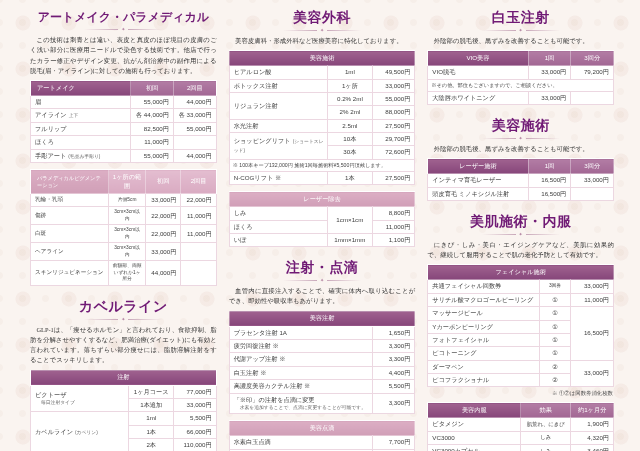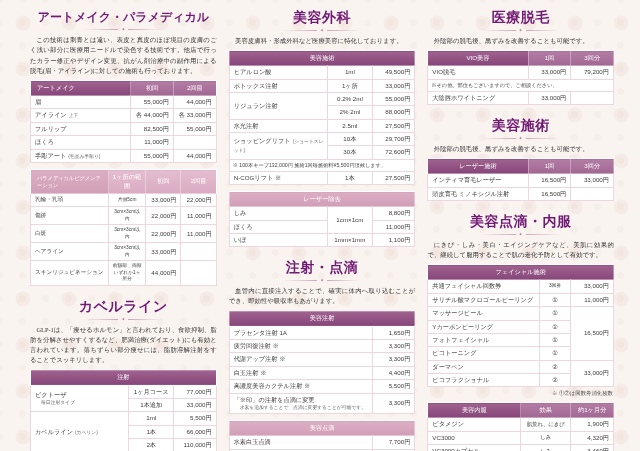--- a/index.html
+++ b/index.html
@@ -339,21 +339,21 @@
               <td class="lbl">水素スペシャル白玉ツルツル点滴</td>
               <td class="price">9,900円</td>
             </tr>
           </tbody>
         </table>
     </div>
   </div>
 
   <div class="col">
     <div class="sec">
-      <h2 class="title">医療脱毛</h2>
+      <h2 class="title">白玉注射</h2>
       <div class="orn">
         <span class="oline"></span>
         <span class="oglyph">✦</span>
         <span class="oline r"></span>
       </div>
       <p class="intro">外陰部の脱毛後、黒ずみを改善することも可能です。</p>
       <table class="ptable dark">
           <thead>
             <tr>
               <th>VIO美容</th>
@@ -404,21 +404,21 @@
             <tr>
               <td class="lbl">頭皮育毛 ミノキシジル注射</td>
               <td class="price">16,500円</td>
               <td class="price"></td>
             </tr>
           </tbody>
         </table>
     </div>
 
     <div class="sec">
-      <h2 class="title">美容点滴・内服</h2>
+      <h2 class="title">美肌施術・内服</h2>
       <div class="orn">
         <span class="oline"></span>
         <span class="oglyph">✦</span>
         <span class="oline r"></span>
       </div>
       <p class="intro">にきび・しみ・美白・エイジングケアなど、美肌に効果的で、継続して服用することで肌の老化予防として有効です。</p>
       <table class="ptable t11 dark">
           <thead>
             <tr>
               <th colspan="3">フェイシャル施術</th>

